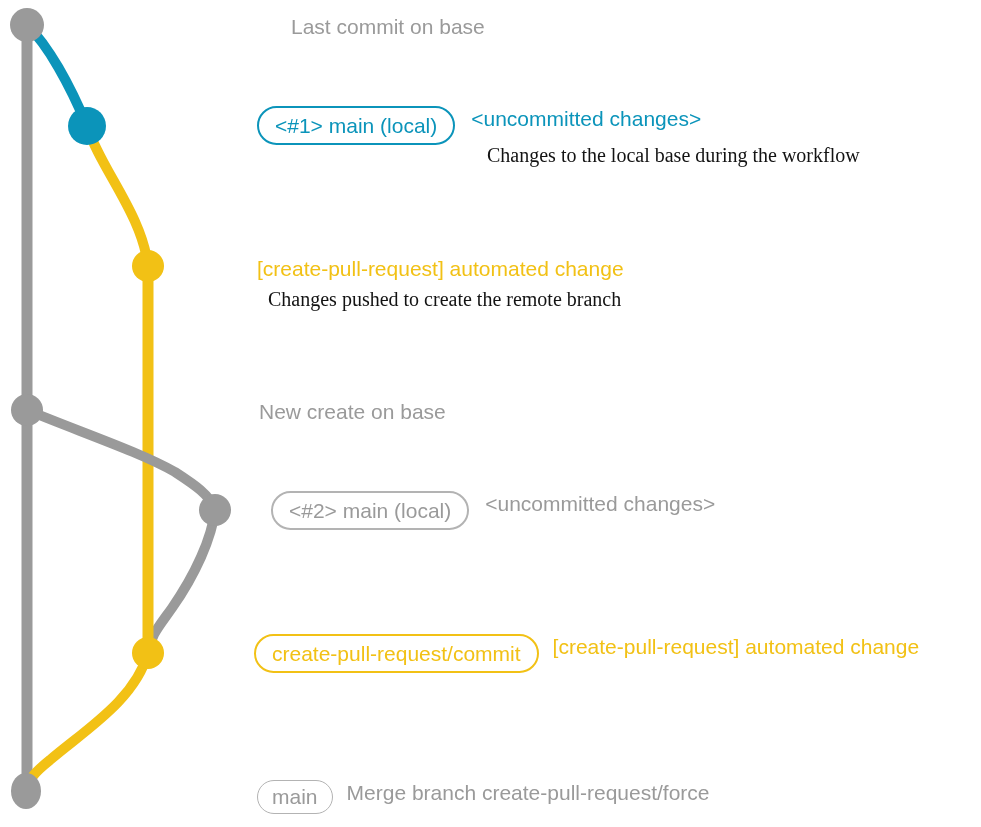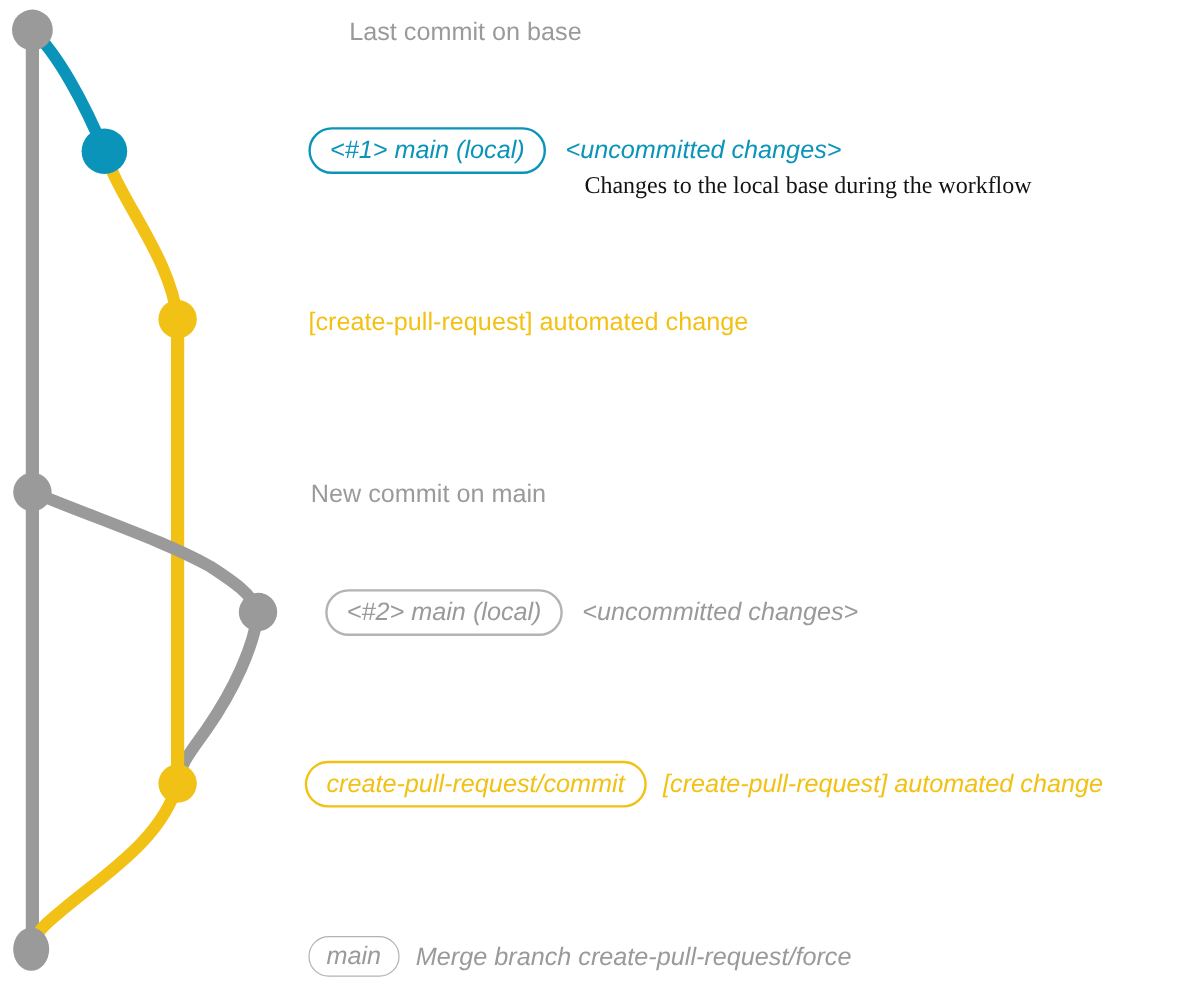--- a/index.html
+++ b/index.html
@@ -23,21 +23,21 @@
   .graph-svg { position: absolute; left: 0; top: 0; }
   .branch-line { fill: none; stroke-linecap: round; }
   .gray-line   { stroke: var(--base_gray); }
   .blue-line   { stroke: var(--branch_blue); }
   .yellow-line { stroke: var(--branch_yellow); }
   .gray-dot    { fill: var(--base_gray); }
   .blue-dot    { fill: var(--branch_blue); }
   .yellow-dot  { fill: var(--branch_yellow); }
 
   .abs { position: absolute; }
-  .row { position: absolute; display: flex; align-items: center; gap: 16px; font-style: italic; }
+  .row { position: absolute; display: flex; gap: 16px; }
   .row.tight { gap: 14px; }
 
   .heading {
     font-size: 21px;
     line-height: 25px;
     color: var(--base_gray);
     white-space: nowrap;
   }
   .heading.blue   { color: var(--branch_blue); }
   .heading.yellow { color: var(--branch_yellow); }
@@ -99,22 +99,23 @@
 
   <div class="abs heading" style="left:259px; top:14px;margin-left:32px;">Last commit on base</div>
 
   <div class="row" style="left:257px; top:106px;">
     <span class="tag blue">&lt;#1&gt; main (local)</span>
     <span class="heading blue">&lt;uncommitted changes&gt;</span>
   </div>
   <div class="abs caption" style="left:487px; top:145px;">Changes to the local base during the workflow</div>
 
   <div class="abs heading yellow" style="left:257px; top:256px;">[create-pull-request] automated change</div>
+  <div class="abs caption" style="left:268px; top:289px;">Changes pushed to create the remote branch</div>
 
-  <div class="abs heading" style="left:259px; top:399px;">New commit on main</div>
+  <div class="abs heading" style="left:259px; top:399px;">New create on base</div>
 
   <div class="row" style="left:271px; top:491px;">
     <span class="tag gray">&lt;#2&gt; main (local)</span>
     <span class="heading">&lt;uncommitted changes&gt;</span>
   </div>
 
   <div class="row tight" style="left:254px; top:634px;">
     <span class="tag yellow">create-pull-request/commit</span>
     <span class="heading yellow">[create-pull-request] automated change</span>
   </div>

